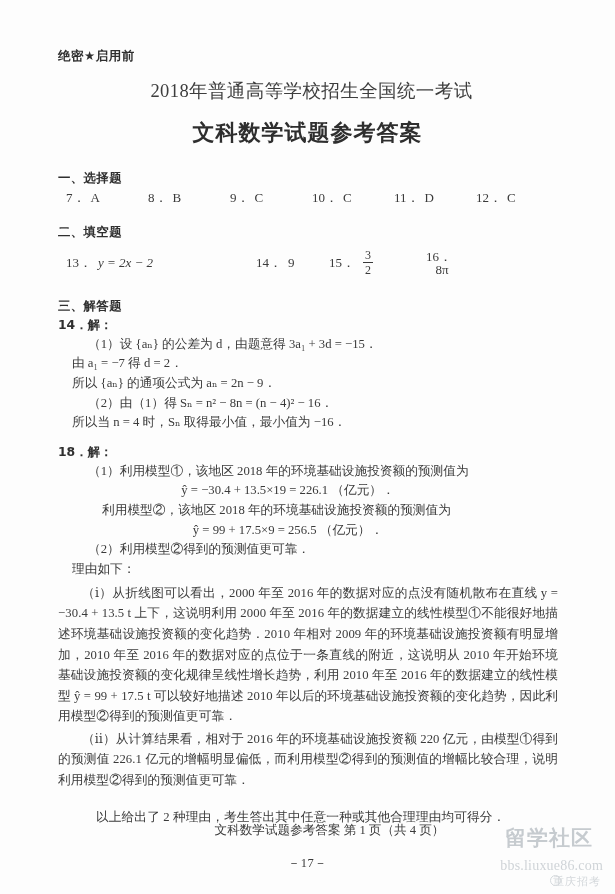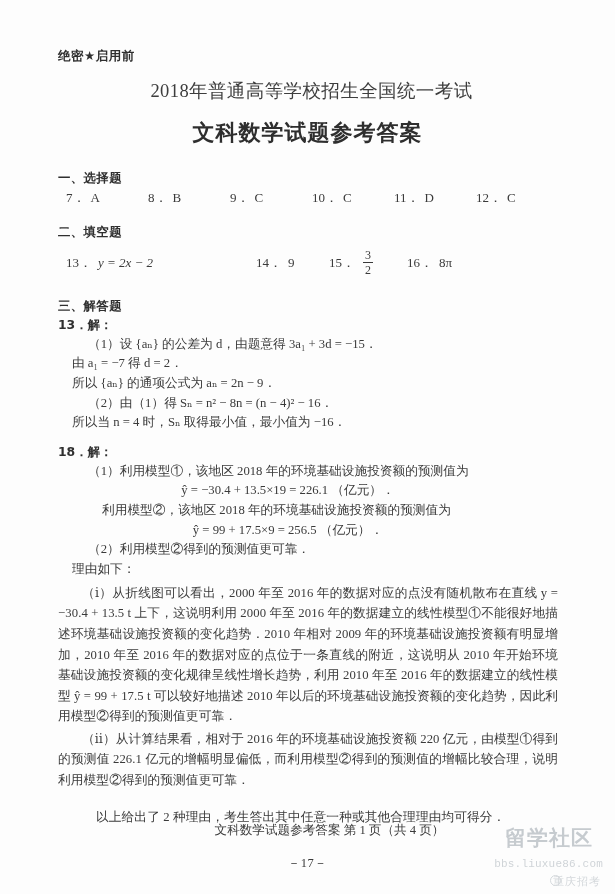--- a/index.html
+++ b/index.html
@@ -101,21 +101,21 @@
   .blank-item {
     font-size: 13px;
     display: flex;
     align-items: center;
     white-space: nowrap;
   }
   .blank-item .num { margin-right: 6px; }
   .b1 { width: 190px; }
   .b2 { width: 73px; }
   .b3 { width: 78px; }
-  .b4 { width: 70px; }
+  .b4 { width: 70px; flex-direction: column; }
   .mi { font-style: italic; font-family: "Liberation Serif", serif; }
 
   .frac {
     display: inline-flex;
     flex-direction: column;
     align-items: center;
     vertical-align: middle;
     line-height: 1;
     font-size: 12px;
     margin-left: 2px;
@@ -201,22 +201,22 @@
     font-weight: bold;
     font-size: 21px;
     color: #9aa3ab;
     letter-spacing: 1px;
     line-height: 1;
   }
   .wm-url {
     position: absolute;
     right: 6px;
     top: 38px;
-    font-family: Liberation Mono, monospace;
-    font-size: 11px;
+    font-family: Liberation Serif, serif;
+    font-size: 14px;
     color: #aab2b9;
     letter-spacing: 0.2px;
   }
   .wm-sub {
     position: absolute;
     right: 8px;
     top: 54px;
     font-family: "DejaVu Sans", sans-serif;
     font-size: 11px;
     color: #b3bac0;
@@ -277,21 +277,21 @@
       </div>
       <div class="blank-item b4">
         <span class="num">16．</span>
         <span>8π</span>
       </div>
     </div>
 
     <div class="sec-head gap">三、解答题</div>
 
     <div class="prob" style="margin-top:2px;">
-      <div class="prob-head">13．解：</div>
+      <div class="prob-head">14．解：</div>
       <div class="ln ind1">（1）设 {aₙ} 的公差为 d，由题意得 3a₁ + 3d = −15．</div>
       <div class="ln ind0">由 a₁ = −7 得 d = 2．</div>
       <div class="ln ind0">所以 {aₙ} 的通项公式为 aₙ = 2n − 9．</div>
       <div class="ln ind1">（2）由（1）得 Sₙ = n² − 8n = (n − 4)² − 16．</div>
       <div class="ln ind0">所以当 n = 4 时，Sₙ 取得最小值，最小值为 −16．</div>
     </div>
 
     <div class="prob" style="margin-top:17px;">
       <div class="prob-head">18．解：</div>
       <div class="ln ind1">（1）利用模型①，该地区 2018 年的环境基础设施投资额的预测值为</div>

